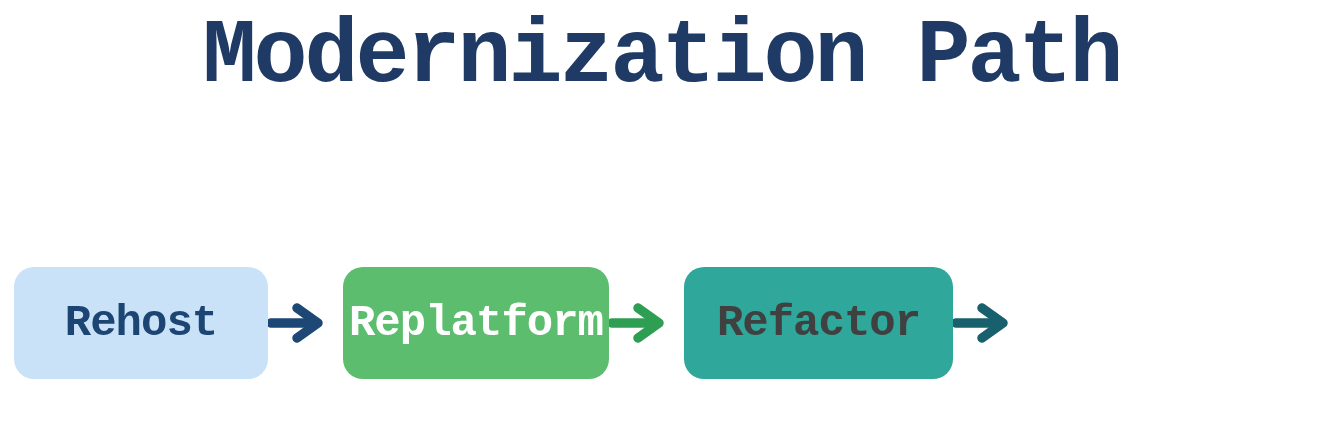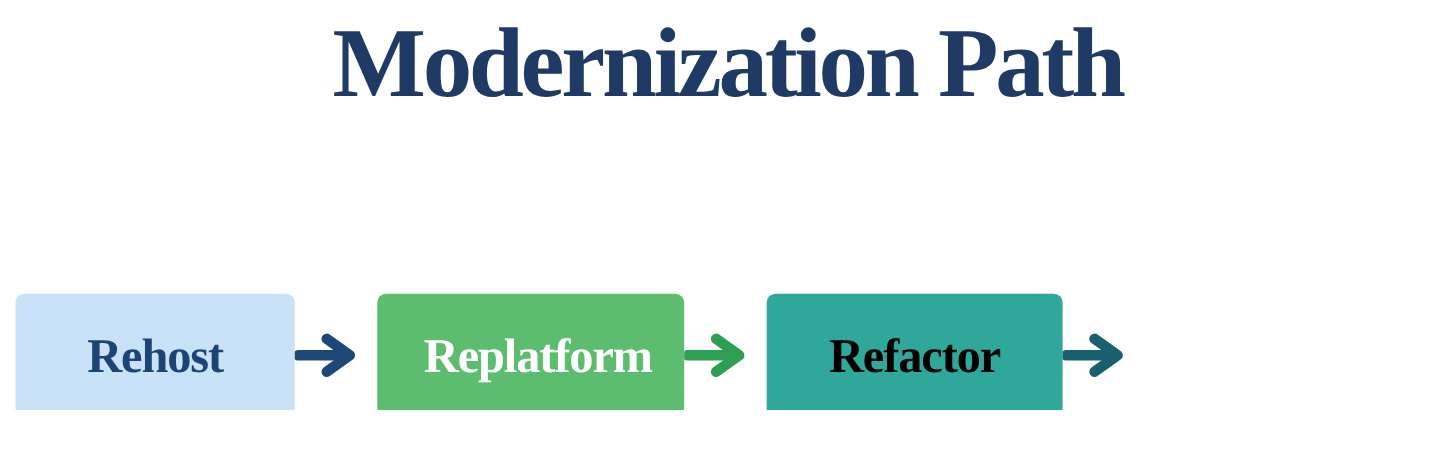--- a/index.html
+++ b/index.html
@@ -3,24 +3,24 @@
 <meta charset="utf-8">
 <style>
   html, body {
     margin: 0;
     padding: 0;
     background: #ffffff;
   }
   .canvas {
     position: relative;
     width: 1323px;
-    height: 373px;
+    height: 429px;
     background: #ffffff;
     overflow: hidden;
-    font-family: Liberation Serif, serif;
+    font-family: Liberation Mono, monospace;
   }
   .title {
     position: absolute;
     top: 6px;
     left: 0;
     width: 100%;
     margin: 0;
     text-align: center;
     font-size: 90px;
     font-weight: 700;
@@ -30,30 +30,30 @@
   .flow-row {
     position: absolute;
     left: 14px;
     top: 267px;
     height: 112px;
     display: flex;
     align-items: stretch;
   }
   .step {
     height: 112px;
-    border-radius: 8px;
+    border-radius: 20px;
     display: flex;
     align-items: center;
     justify-content: center;
     font-weight: 700;
     font-size: 44px;
     letter-spacing: -1px;
   }
   .s1 { width: 254px; }
-  .s2 { width: 266px; padding-left: 13px; }
+  .s2 { width: 266px; }
   .s3 { width: 269px; }
   .s4 { width: 269px; }
   .arrow-cell {
     width: 75px;
     display: flex;
     align-items: center;
     justify-content: flex-start;
   }
   .arrow-cell.last { width: 76px; }
   .arrow {
@@ -92,21 +92,21 @@
       <span>Replatform</span>
     </div>
 
     <div class="arrow-cell">
       <svg class="arrow" viewBox="0 0 62 44" style="stroke: rgb(46, 158, 83);">
         <path d="M3 22 H41"></path>
         <path d="M29 7 L50 22 L29 37"></path>
       </svg>
     </div>
 
-    <div class="step s3" style="background-color: rgb(47, 167, 155); color: #000000;">
+    <div class="step s3" style="background-color: rgb(47, 167, 155); color: #404040;">
       <span>Refactor</span>
     </div>
 
     <div class="arrow-cell last">
       <svg class="arrow" viewBox="0 0 62 44" style="stroke: rgb(25, 96, 110);">
         <path d="M3 22 H41"></path>
         <path d="M29 7 L50 22 L29 37"></path>
       </svg>
     </div>
 

